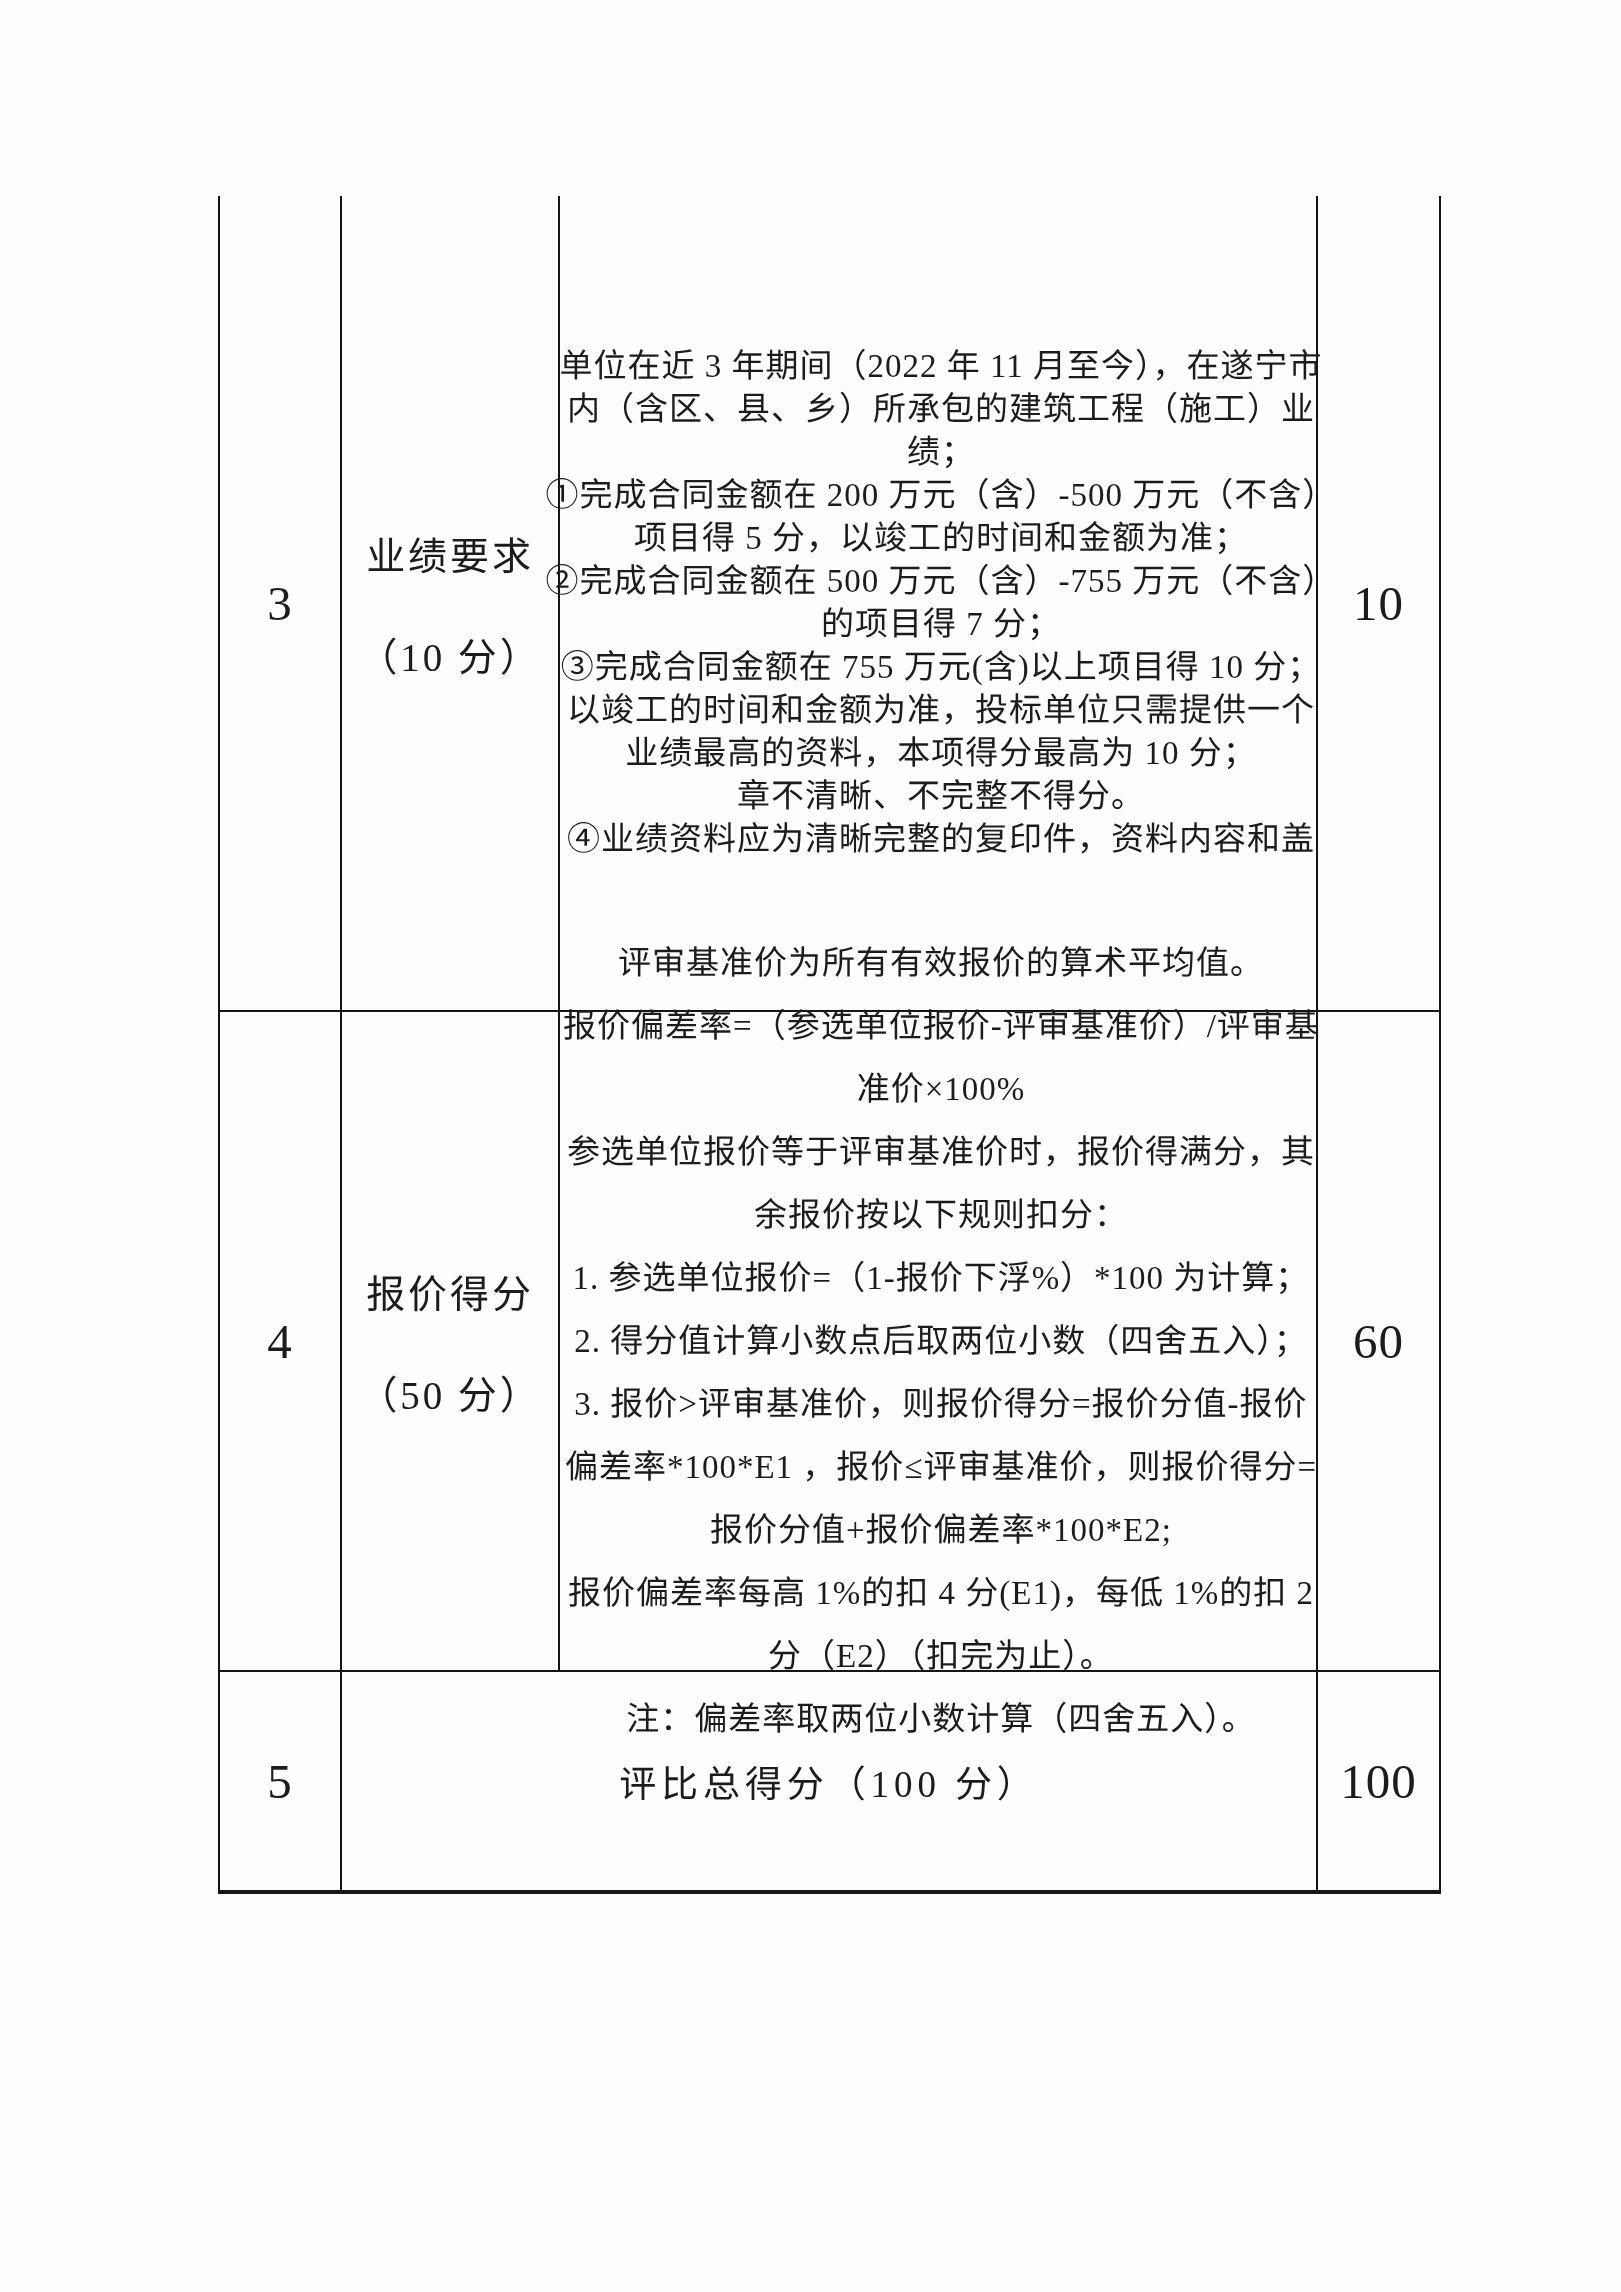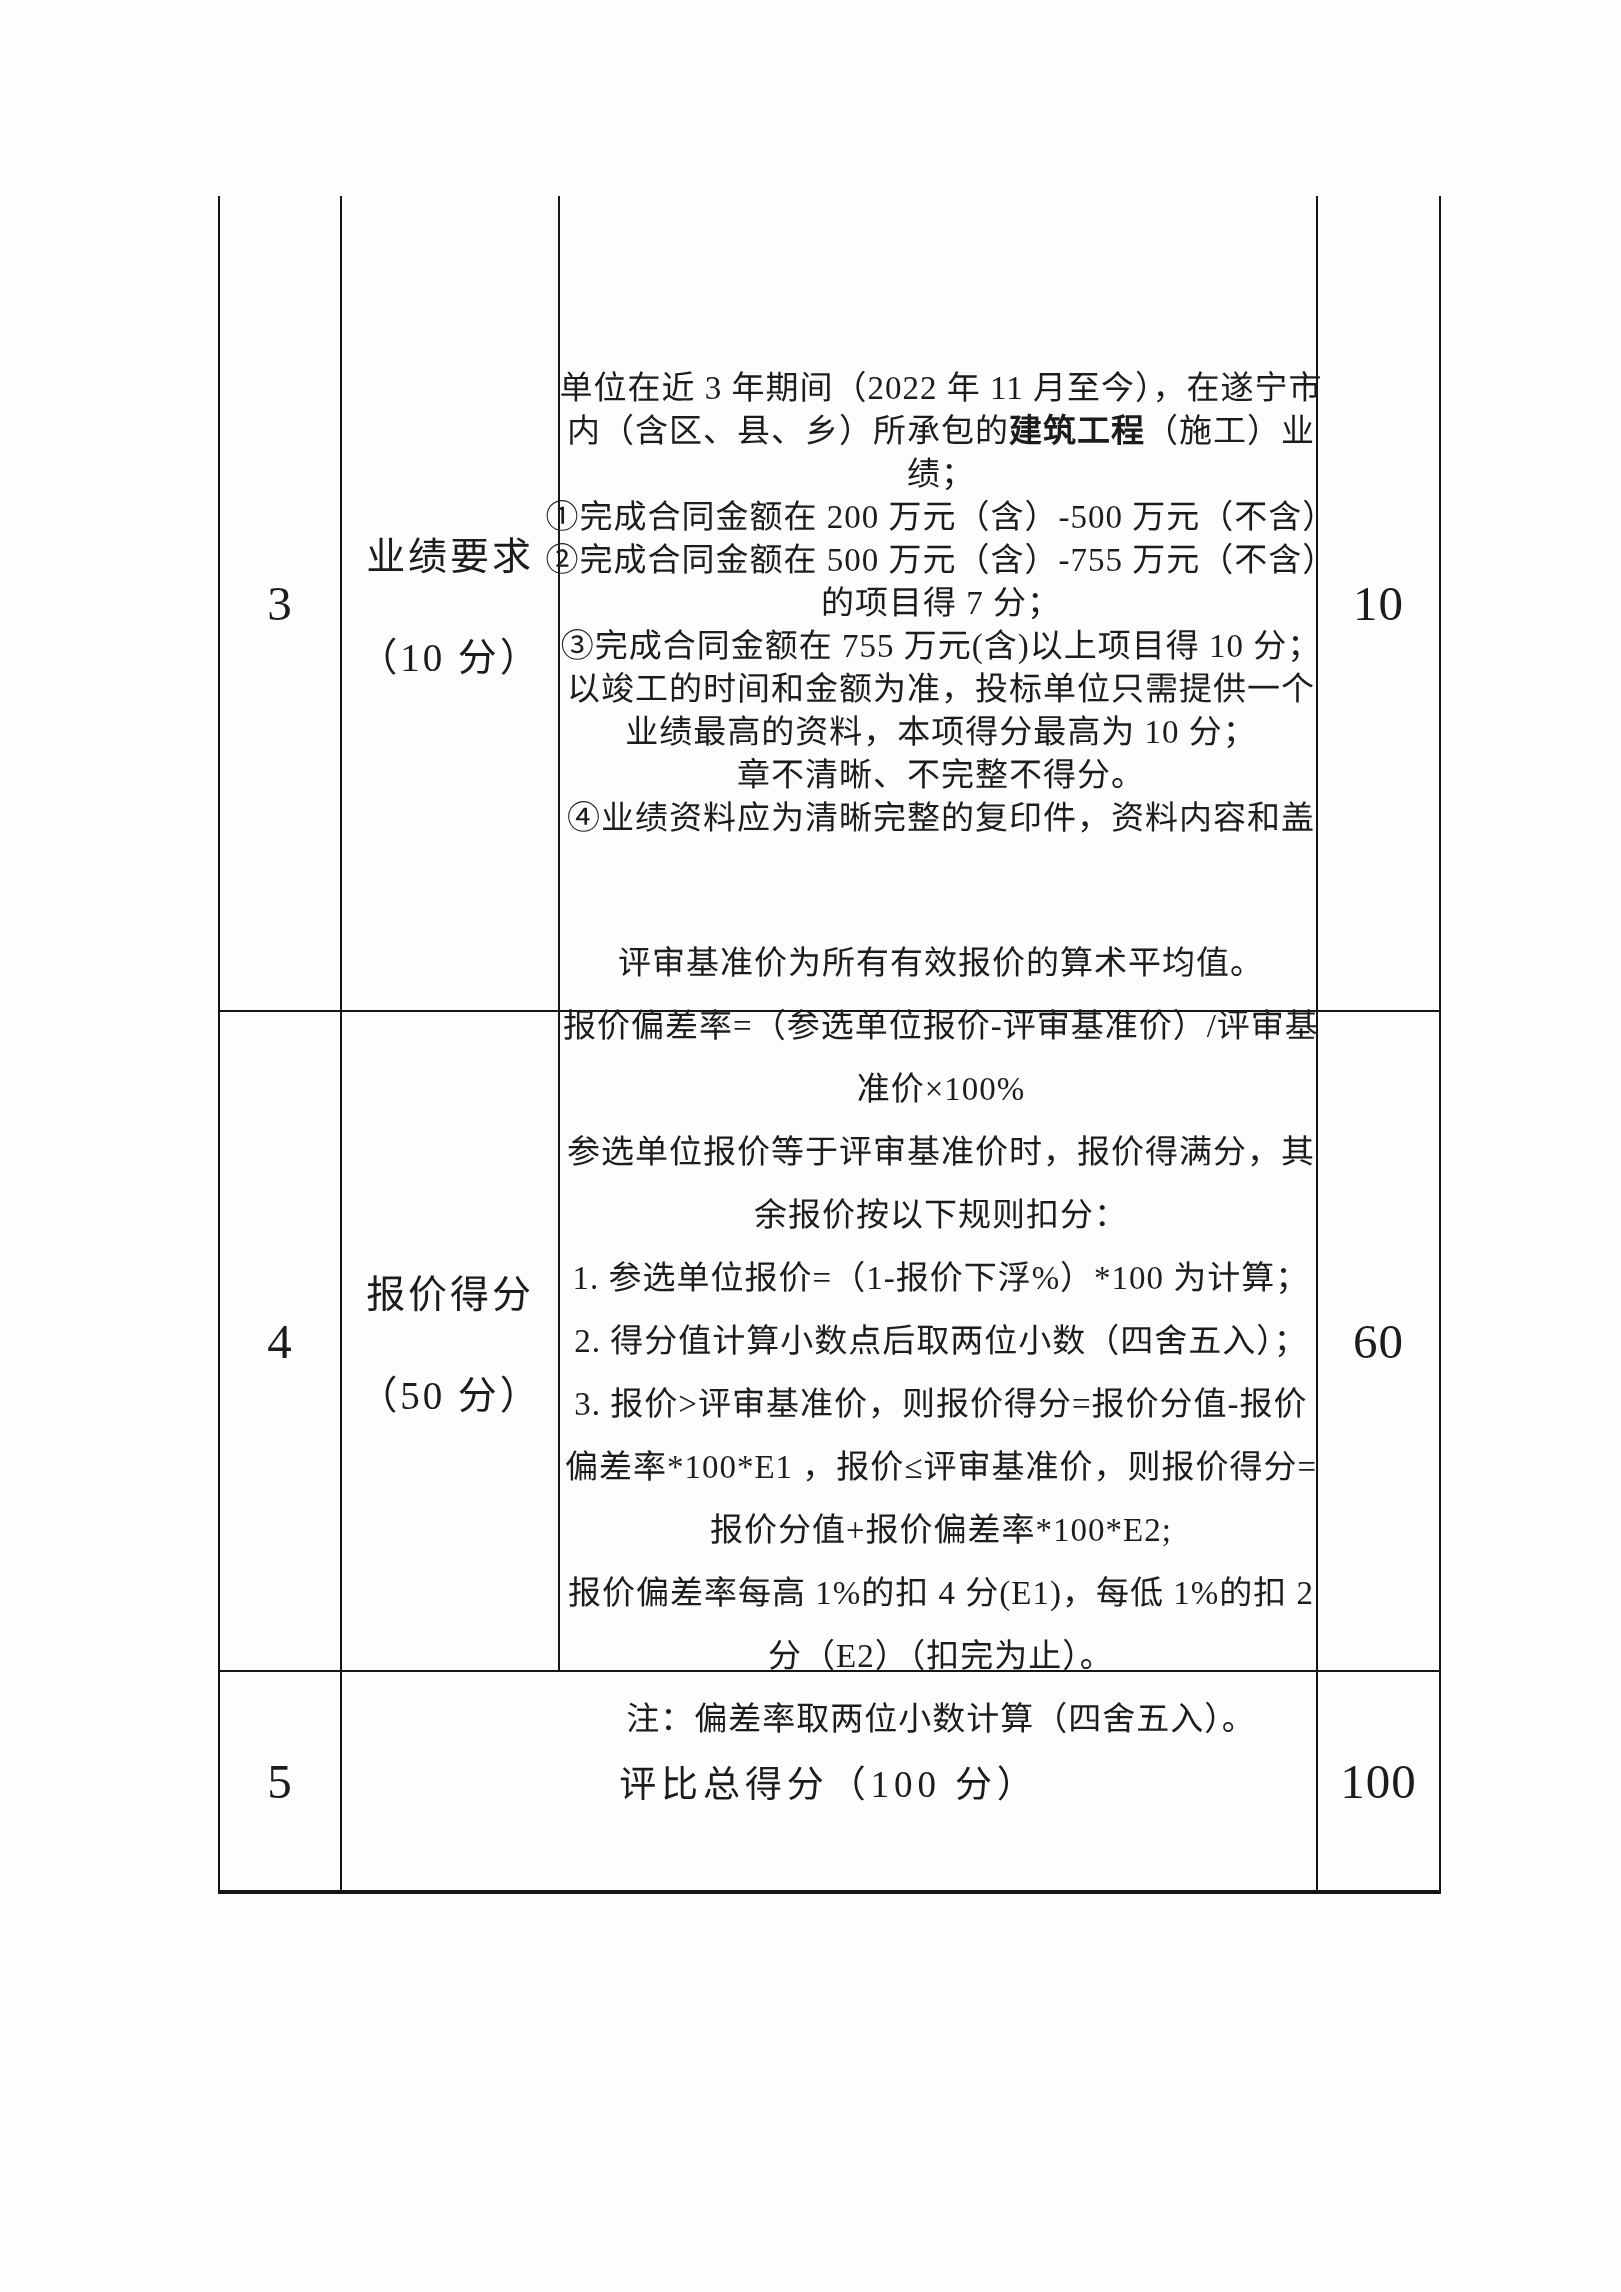--- a/index.html
+++ b/index.html
@@ -57,21 +57,21 @@
     align-items: center;
     justify-content: center;
     padding: 9.8px 17.6px 9.8px 23.5px;
     font-size: 33px;
     line-height: 43px;
     letter-spacing: 1px;
   }
   .desc-cell .line {
     white-space: nowrap;
   }
-  .bold { font-weight: bold; }
+  .bold { font-weight: normal; }
   .total-cell {
     font-size: 37px;
     letter-spacing: 4.9px;
     white-space: nowrap;
   }
 </style>
 </head>
 <body>
 
 <div class="sheet">
@@ -82,20 +82,21 @@
     </div>
     <div class="cell name-cell b-r">
       <div>业绩要求</div>
       <div>（10 分）</div>
     </div>
     <div class="cell desc-cell b-r">
       <div class="line">单位在近 3 年期间（2022 年 11 月至今），在遂宁市</div>
       <div class="line"><span>内（含区、县、乡）所承包的</span><span class="bold">建筑工程</span><span>（施工）业</span></div>
       <div class="line">绩；</div>
       <div class="line">①完成合同金额在 200 万元（含）-500 万元（不含）</div>
+      <div class="line">项目得 5 分，以竣工的时间和金额为准；</div>
       <div class="line">②完成合同金额在 500 万元（含）-755 万元（不含）</div>
       <div class="line">的项目得 7 分；</div>
       <div class="line">③完成合同金额在 755 万元(含)以上项目得 10 分；</div>
       <div class="line">以竣工的时间和金额为准，投标单位只需提供一个</div>
       <div class="line">业绩最高的资料，本项得分最高为 10 分；</div>
       <div class="line">章不清晰、不完整不得分。</div>
       <div class="line">④业绩资料应为清晰完整的复印件，资料内容和盖</div>
     </div>
     <div class="cell score-cell">
       <span>10</span>

